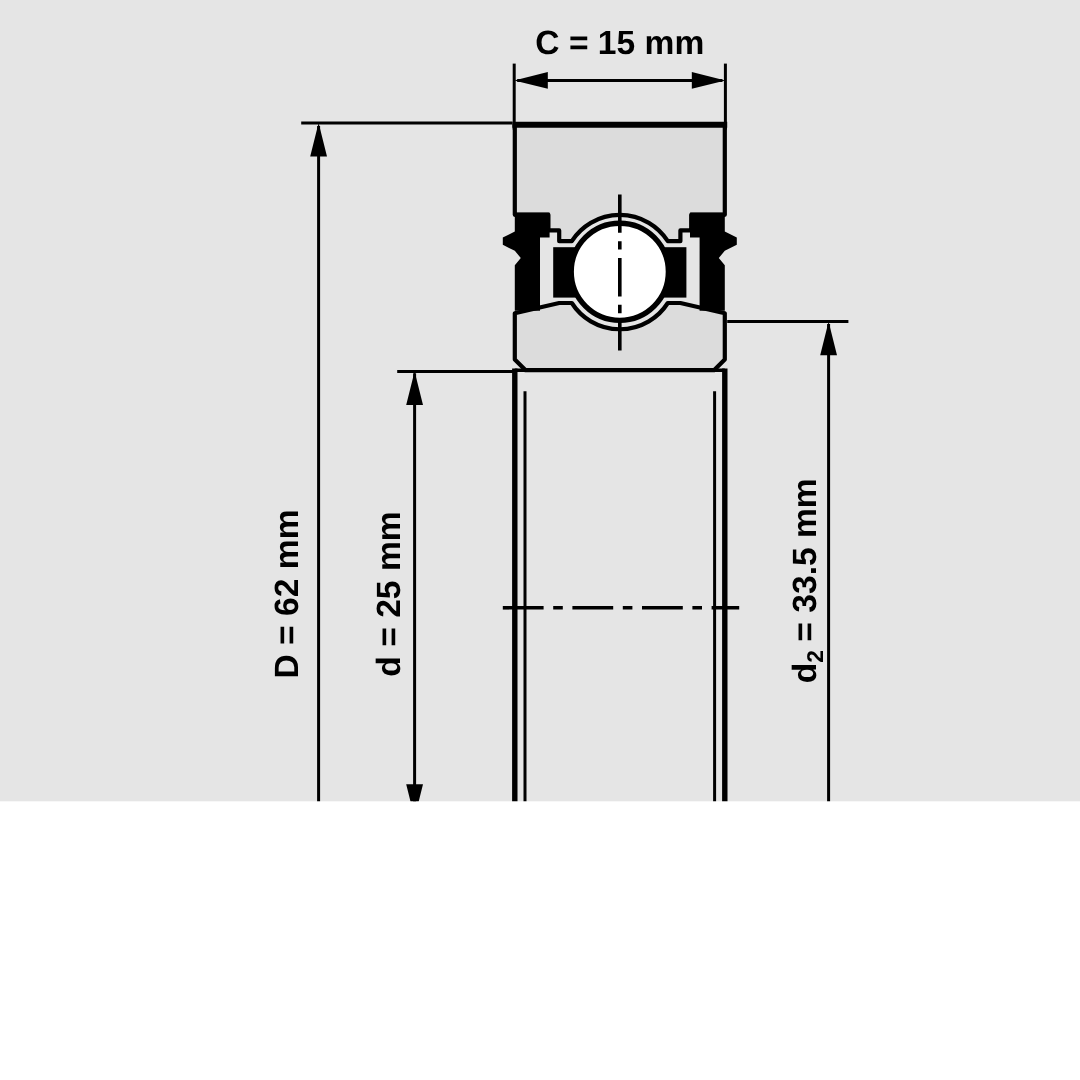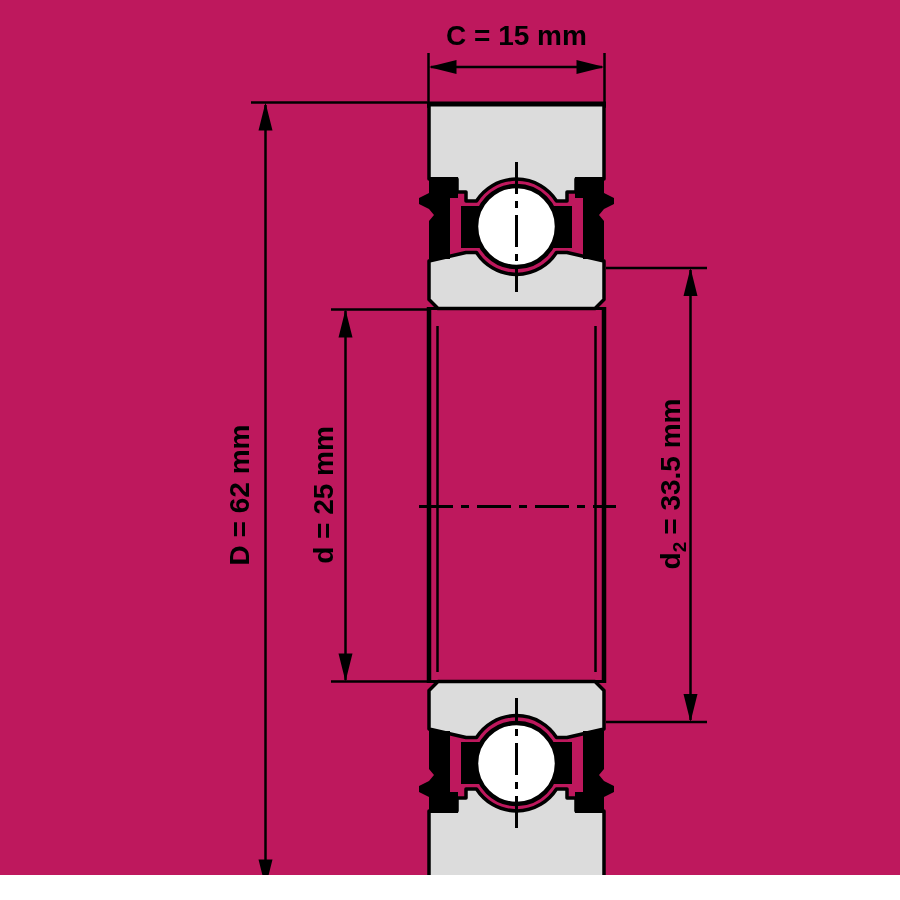--- a/index.html
+++ b/index.html
@@ -1,16 +1,16 @@
 <!DOCTYPE html>
 <html><head>
 <meta charset="utf-8">
 <style>
   html,body{margin:0;padding:0;background:#ffffff;}
-  .stage{width:900px;height:875px;background:#be185d;position:relative;overflow:hidden;}
+  .stage{width:900px;height:668px;background:#e5e5e5;position:relative;overflow:hidden;}
   svg{display:block;}
   .dimtext{
     font-family:"Liberation Sans","DejaVu Sans",sans-serif;
     font-weight:600;
     font-size:28px;
     fill:#000000;
   }
   .sub{font-size:19px;}
 </style>
 </head>

